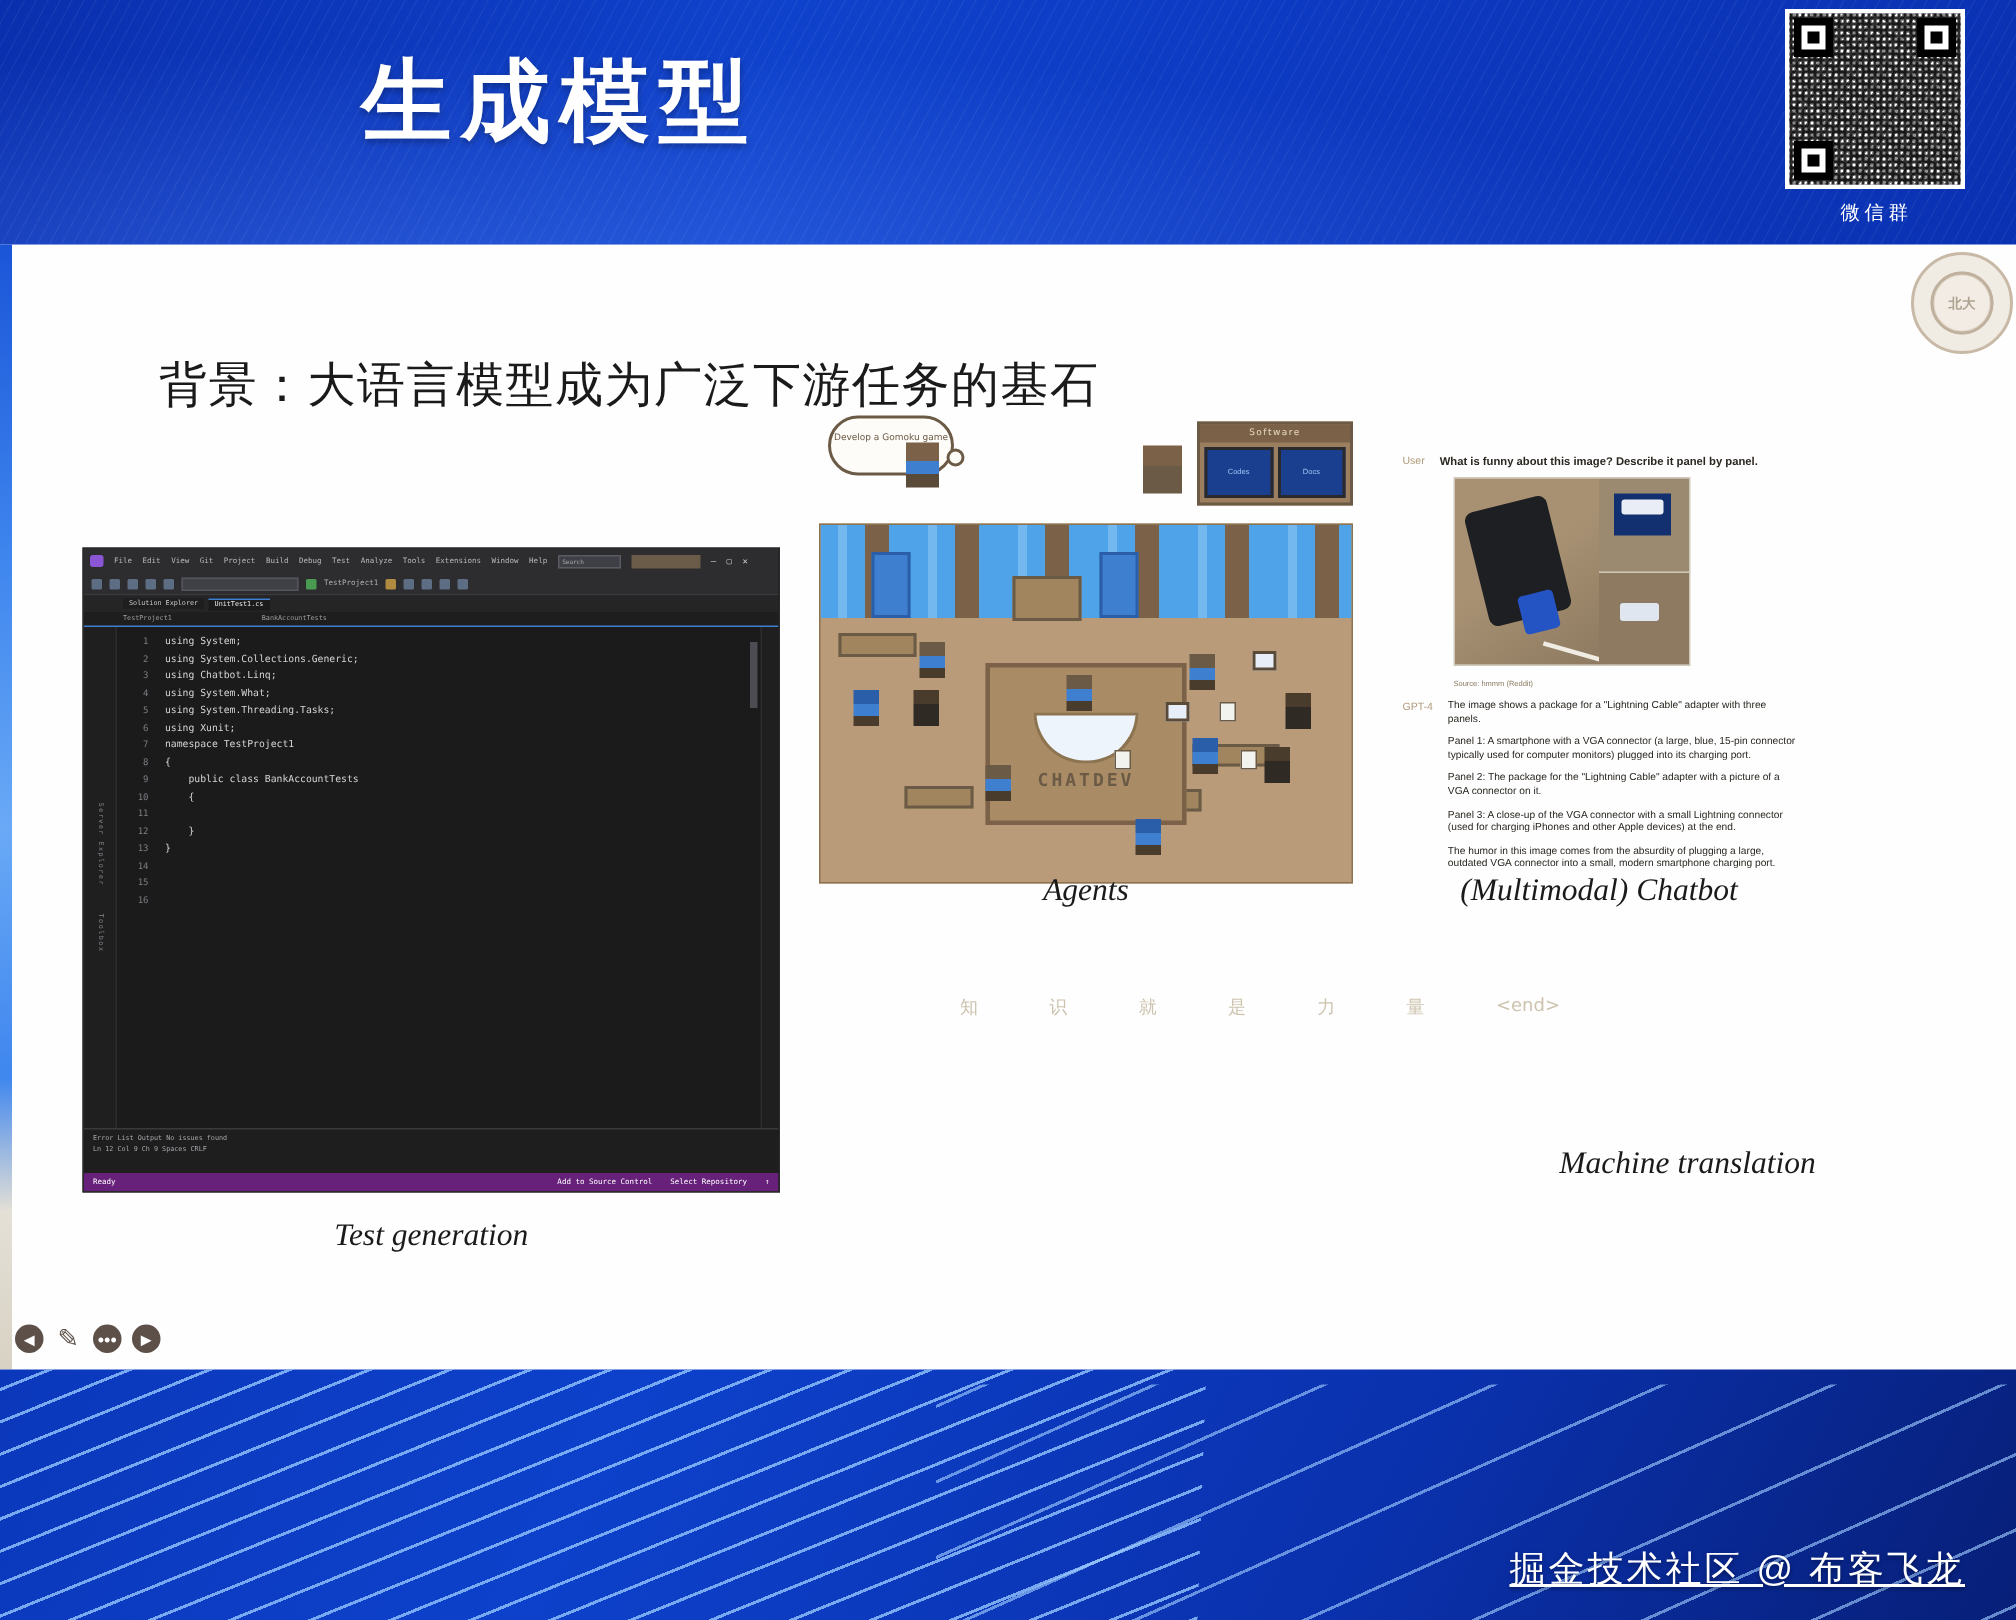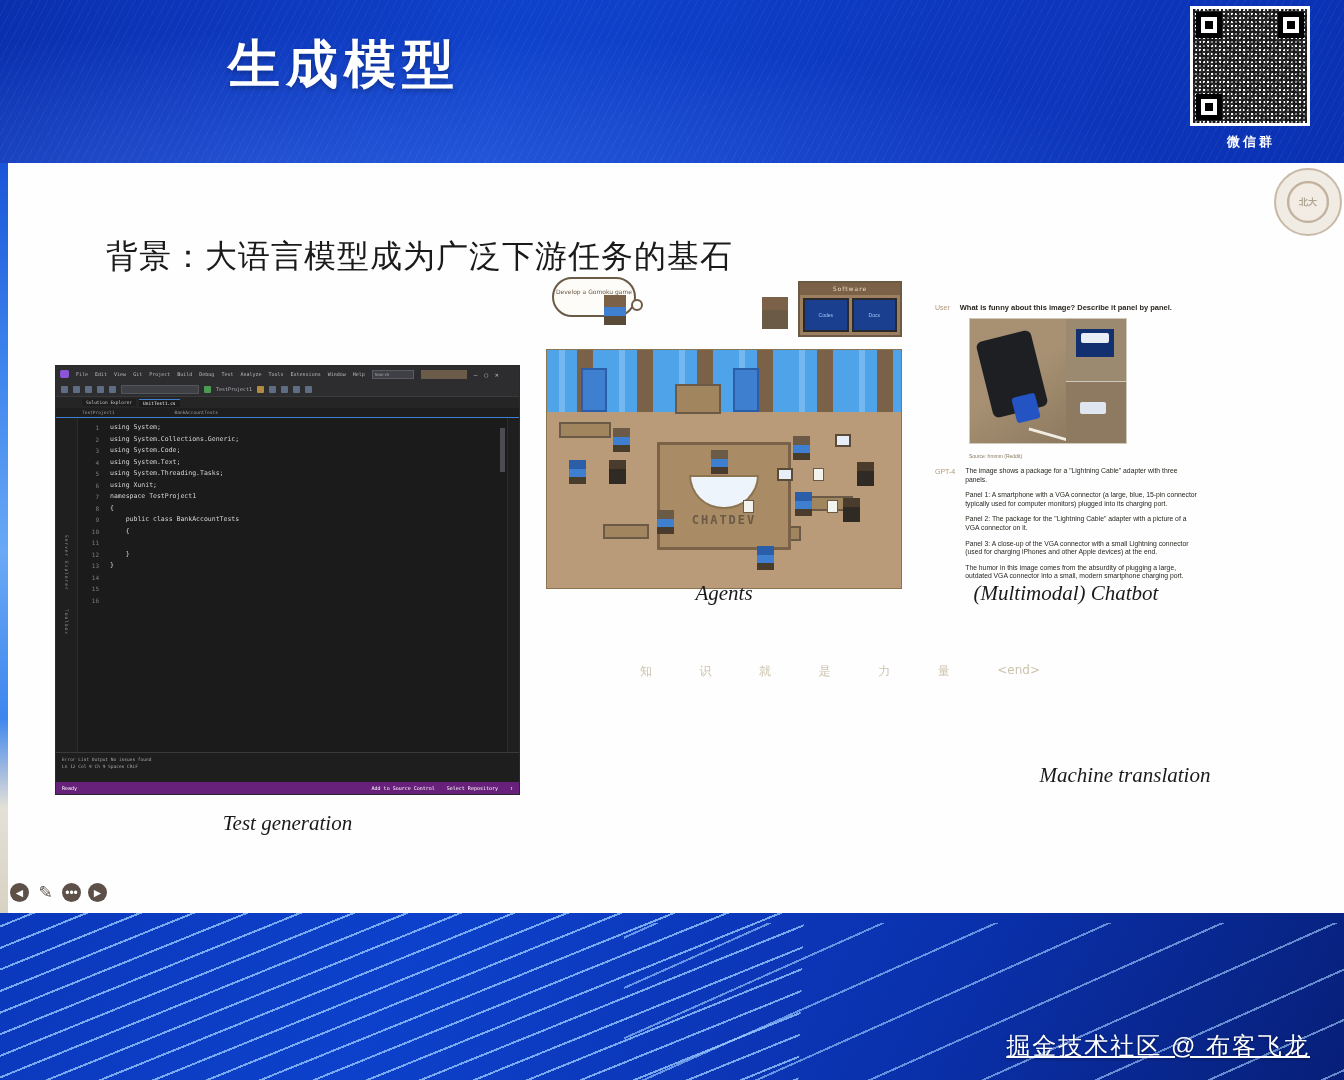--- a/index.html
+++ b/index.html
@@ -17,22 +17,22 @@
     overflow: hidden;
   }
   #header::after {
     content:""; position:absolute; left:0; top:0; right:0; bottom:0;
     background:
       repeating-linear-gradient(118deg, rgba(255,255,255,.045) 0 1px, transparent 1px 7px),
       radial-gradient(ellipse at 24% 120%, rgba(90,140,255,.35), transparent 60%);
     pointer-events:none;
   }
   #header-title {
-    position: absolute; left: 228px; top: 38px;
-    font-size: 52px; font-weight: bold; color: #ffffff;
+    position: absolute; left: 241px; top: 38px;
+    font-size: 60px; font-weight: bold; color: #ffffff;
     letter-spacing: 6px; line-height: 1;
     text-shadow: 0 2px 5px rgba(0,0,0,.30);
     z-index: 3;
   }
 
   
   #qr-block { position:absolute; right: 32px; top: 6px; width: 122px; z-index: 5; }
   #qr-code {
     width: 120px; height: 120px; background: #fff; padding: 3px;
     position: relative; overflow: hidden;
@@ -46,21 +46,21 @@
   }
   .qr-noise2 { position:absolute; inset:3px;
     background-image:
       repeating-linear-gradient(27deg,#000 0 3px,transparent 3px 9px),
       repeating-linear-gradient(-63deg,#000 0 2px,transparent 2px 6px);
     opacity:.45;
   }
   .qr-eye { position:absolute; width:26px; height:26px; background:#fff; border:5px solid #000; z-index:3; }
   .qr-eye::after { content:""; position:absolute; left:4px; top:4px; width:8px; height:8px; background:#000; }
   .qr-eye.tl { left:6px; top:6px; } .qr-eye.tr { right:6px; top:6px; } .qr-eye.bl { left:6px; bottom:6px; }
-  #qr-label { margin-top:7px; text-align:center; color:#fff; font-size:13px; font-weight:bold; letter-spacing:3px; }
+  #qr-label { margin-top:7px; text-align:center; color:#fff; font-size:13px; font-weight:normal; letter-spacing:3px; }
 
   
   #seal {
     position:absolute; right:2px; top:168px; width:68px; height:68px;
     border-radius:50%; z-index:6; opacity:.55;
     background: radial-gradient(circle at 50% 50%, #e9ded0 0 40%, #cbb79c 41% 46%, #e6dcce 47% 100%);
     border: 2px solid #9d8260;
     display:flex; align-items:center; justify-content:center;
   }
   #seal-inner {
@@ -394,22 +394,22 @@
           <div class="ln">11</div>
           <div class="ln">12</div>
           <div class="ln">13</div>
           <div class="ln">14</div>
           <div class="ln">15</div>
           <div class="ln">16</div>
         </div>
         <div id="ide-code">
           <div class="cl">using System;</div>
           <div class="cl">using System.Collections.Generic;</div>
-          <div class="cl">using System.Code;</div>
-          <div class="cl">using System.Text;</div>
+          <div class="cl">using Chatbot.Linq;</div>
+          <div class="cl">using System.What;</div>
           <div class="cl">using System.Threading.Tasks;</div>
           <div class="cl">using Xunit;</div>
           <div class="cl"></div>
           <div class="cl">namespace TestProject1</div>
           <div class="cl">{</div>
           <div class="cl">    public class BankAccountTests</div>
           <div class="cl">    {</div>
           <div class="cl">        </div>
           <div class="cl"></div>
           <div class="cl">    }</div>

